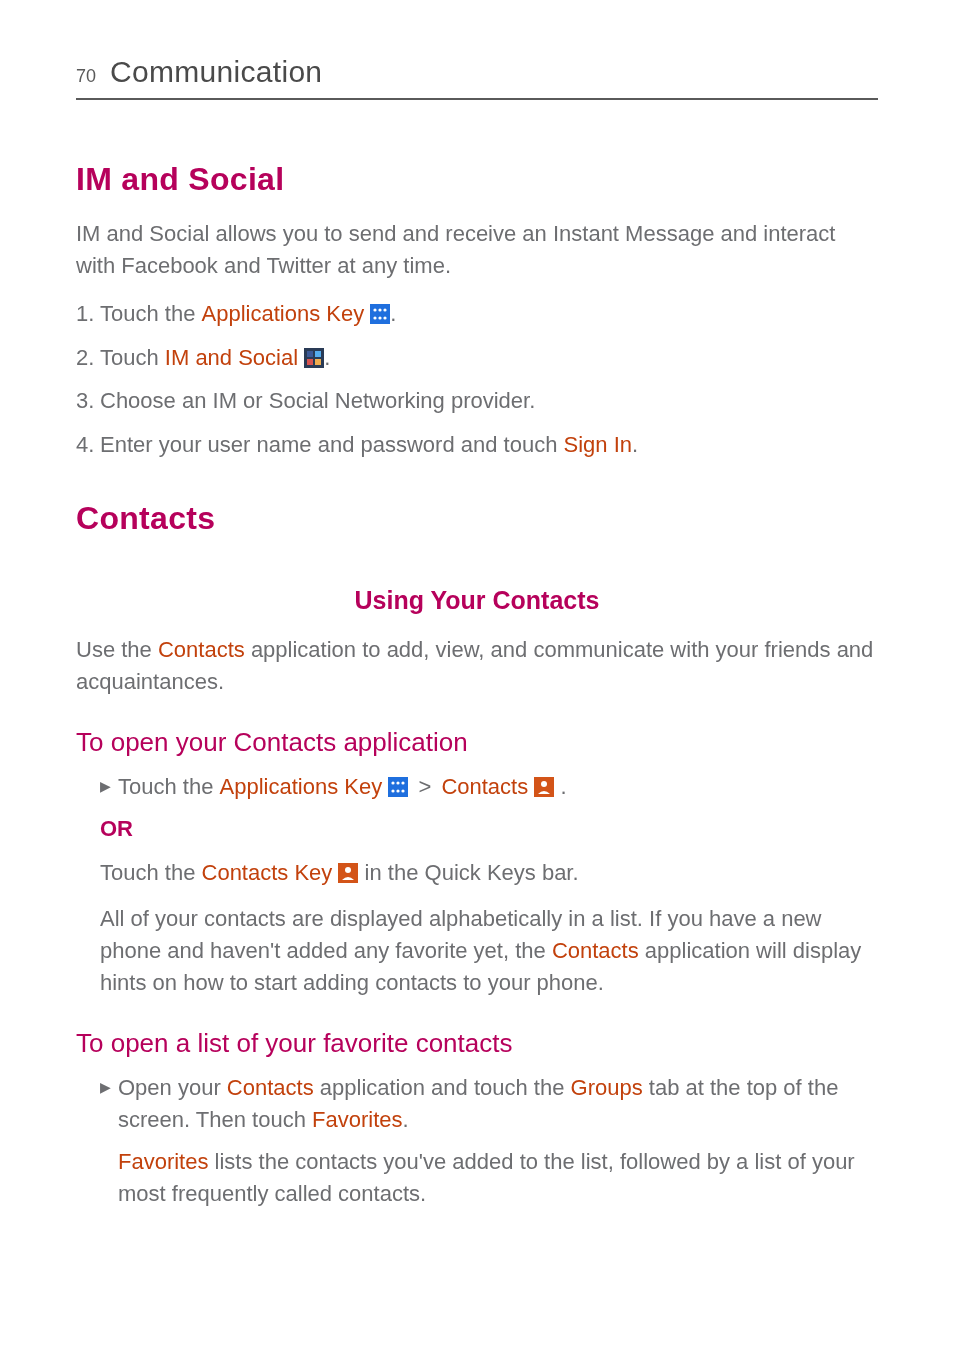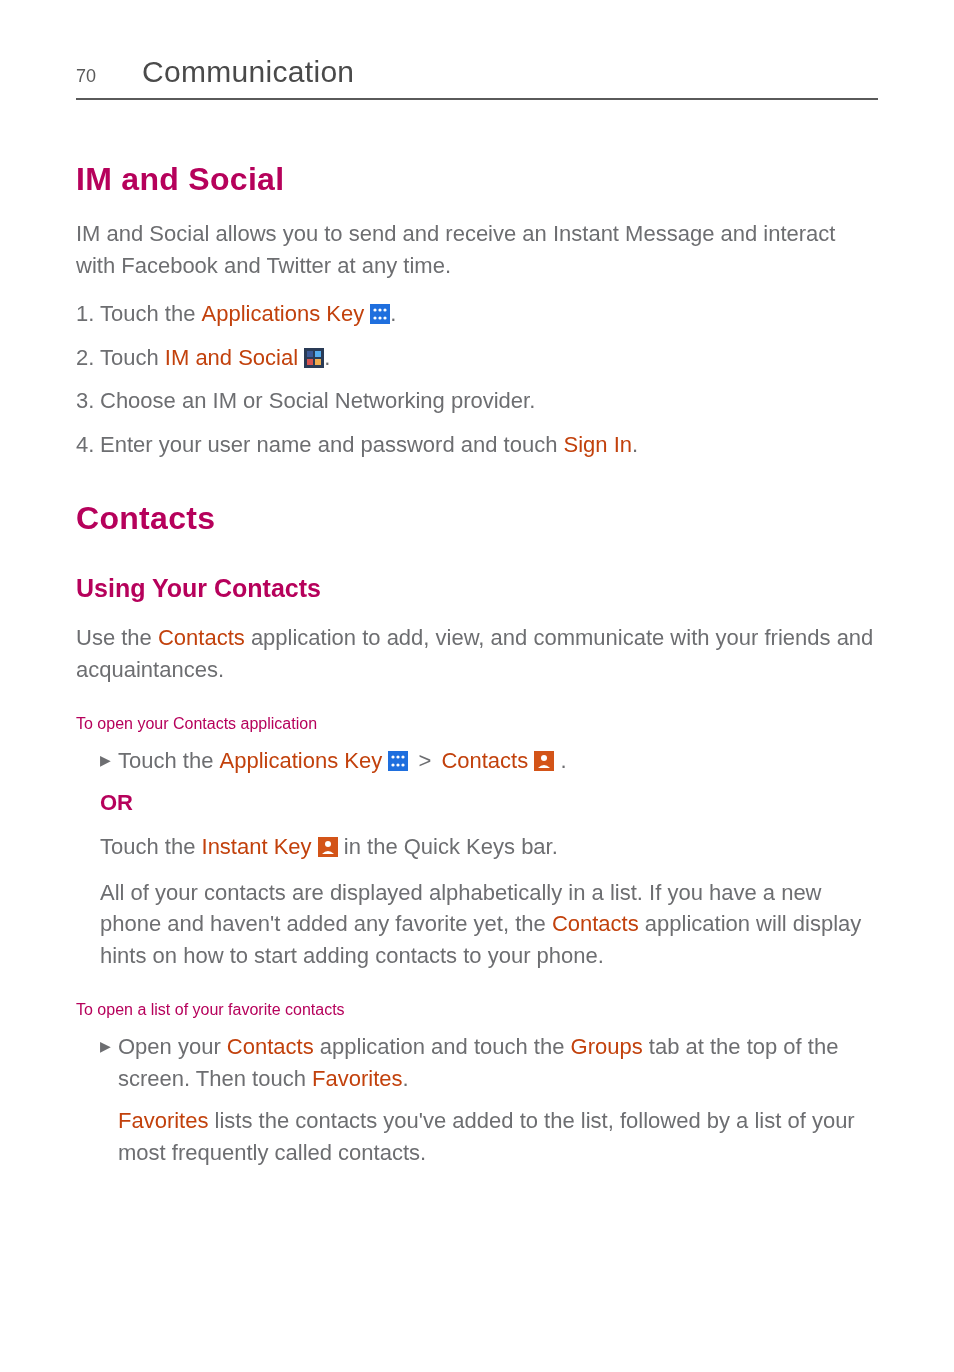--- a/index.html
+++ b/index.html
@@ -15,21 +15,20 @@
   }
   .page {
     padding: 50px 76px 60px 76px;
   }
   .header-row {
     display: flex;
     align-items: baseline;
     border-bottom: 2px solid #5a5a5a;
     padding-bottom: 4px;
     margin-bottom: 56px;
-    gap: 32px;
   }
   .page-number {
     font-size: 18px;
     color: #5a5a5a;
     margin-right: 14px;
     font-weight: 500;
   }
   .chapter-title {
     font-size: 30px;
     color: #4a4a4a;
@@ -40,26 +39,27 @@
     color: #b6015b;
     font-size: 32px;
     font-weight: 600;
     margin-bottom: 16px;
     letter-spacing: 0.3px;
   }
   h3.subsection {
     color: #b6015b;
     font-size: 25px;
     font-weight: 600;
-    margin-top: 28px;
+    margin-top: 40px;
     margin-bottom: 16px;
+    text-align: center;
   }
   h4.proc {
     color: #b6015b;
-    font-size: 16px;
+    font-size: 26px;
     font-weight: 500;
     margin-top: 26px;
     margin-bottom: 10px;
   }
   p.body {
     margin-bottom: 16px;
   }
   .num-list {
     margin-bottom: 34px;
   }
@@ -191,21 +191,21 @@
               <circle cx="10" cy="7" r="3" fill="#fff"></circle>
               <path d="M4 17 q6 -6 12 0 Z" fill="#fff"></path>
             </svg></span><span> .</span>
       </span>
     </div>
   </div>
 
   <div class="or">OR</div>
 
   <p class="indent-para">
-    <span>Touch the </span><span class="str">Instant Key</span>
+    <span>Touch the </span><span class="str">Contacts Key</span>
     <span class="icon"><svg viewBox="0 0 20 20">
           <rect width="20" height="20" fill="#d35418"></rect>
           <circle cx="10" cy="7" r="3" fill="#fff"></circle>
           <path d="M4 17 q6 -6 12 0 Z" fill="#fff"></path>
         </svg></span><span> in the Quick Keys bar.</span>
   </p>
 
   <p class="indent-para">
     <span>All of your contacts are displayed alphabetically in a list. If you have a new phone and haven't added any favorite yet, the </span><span class="str">Contacts</span><span> application will display hints on how to start adding contacts to your phone.</span>
   </p>

